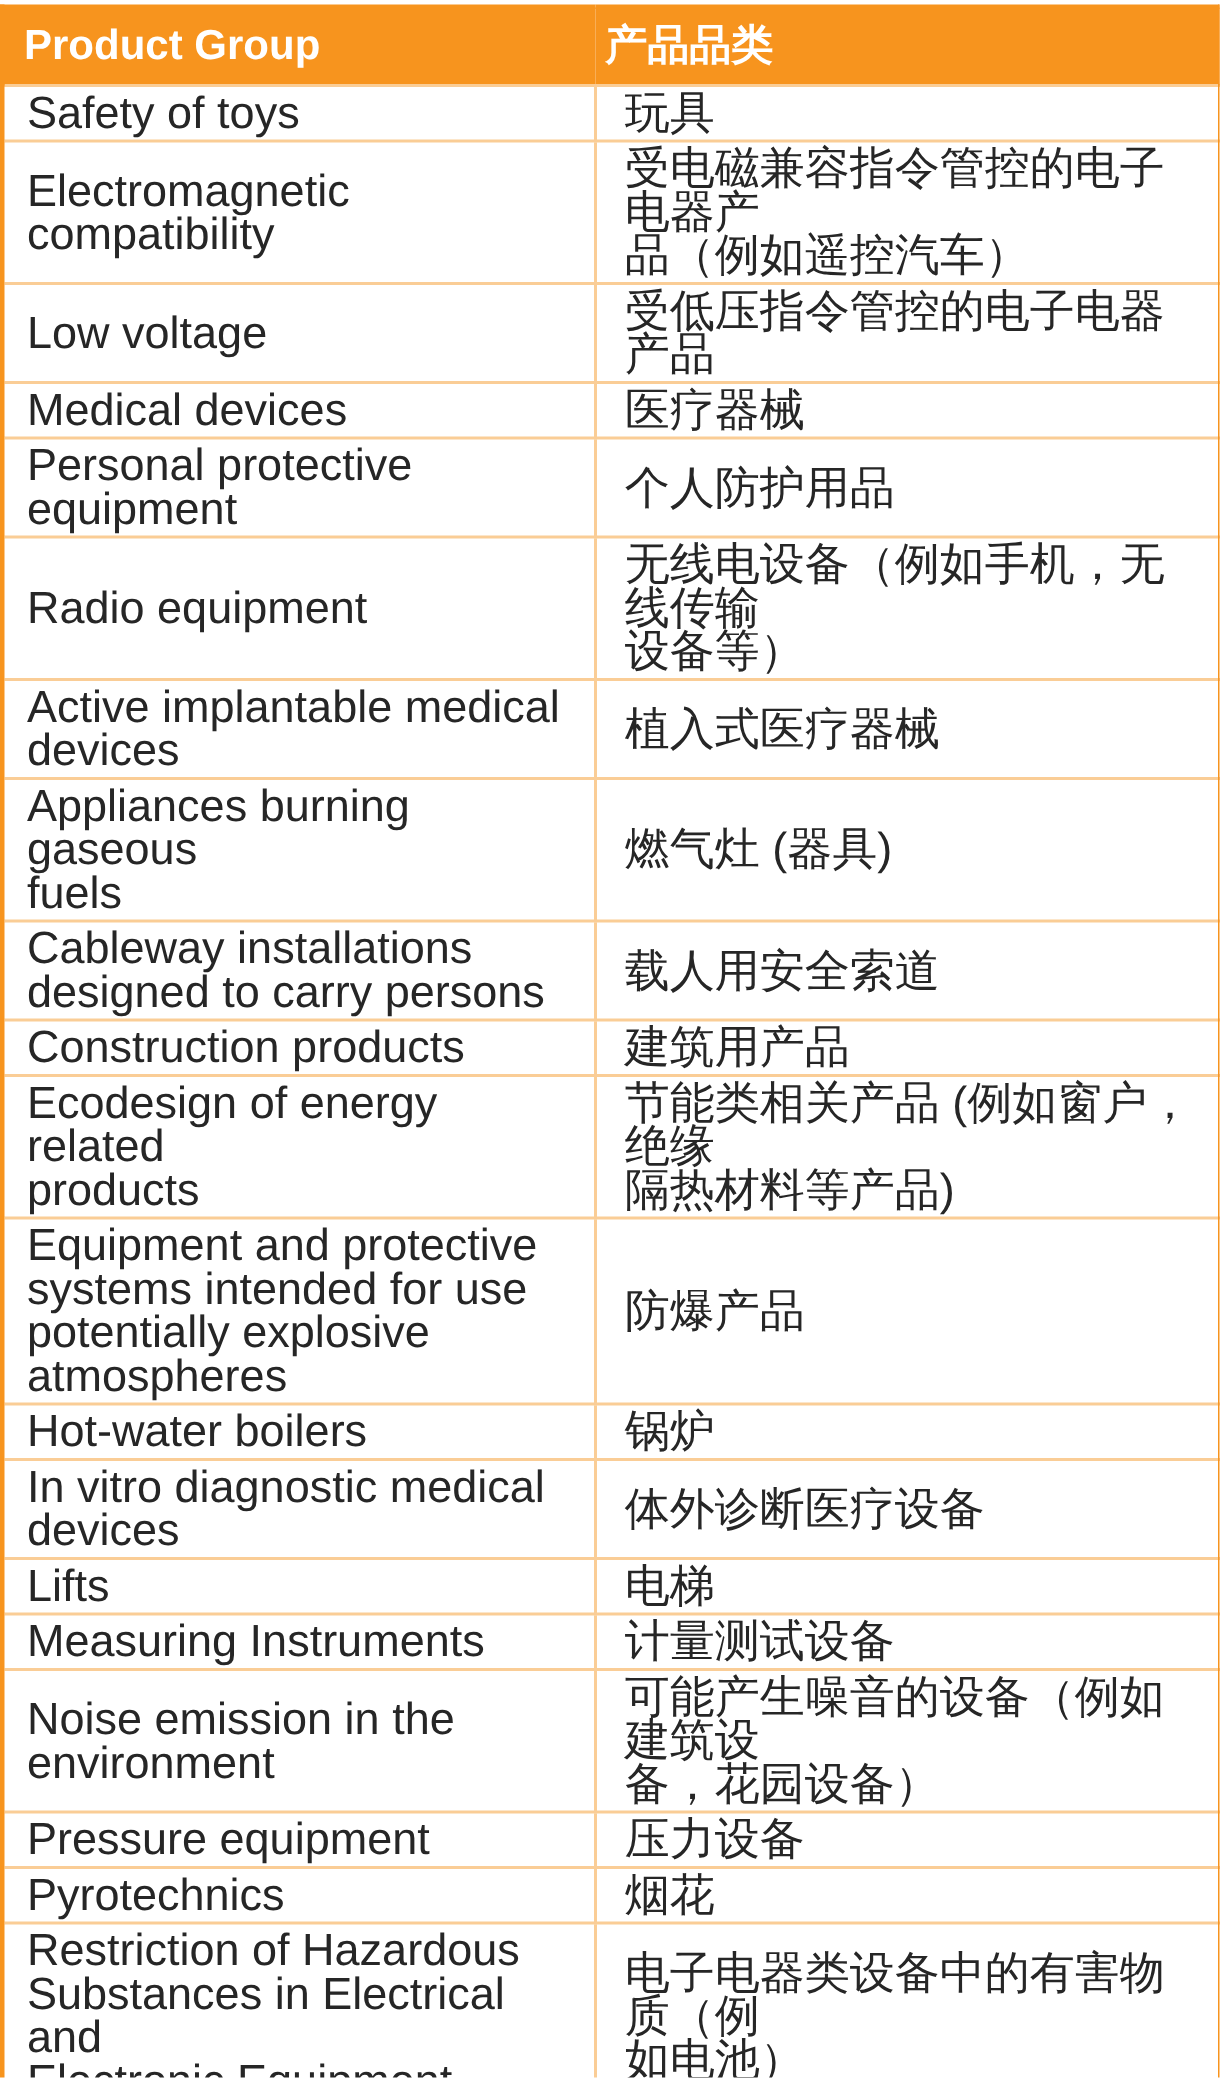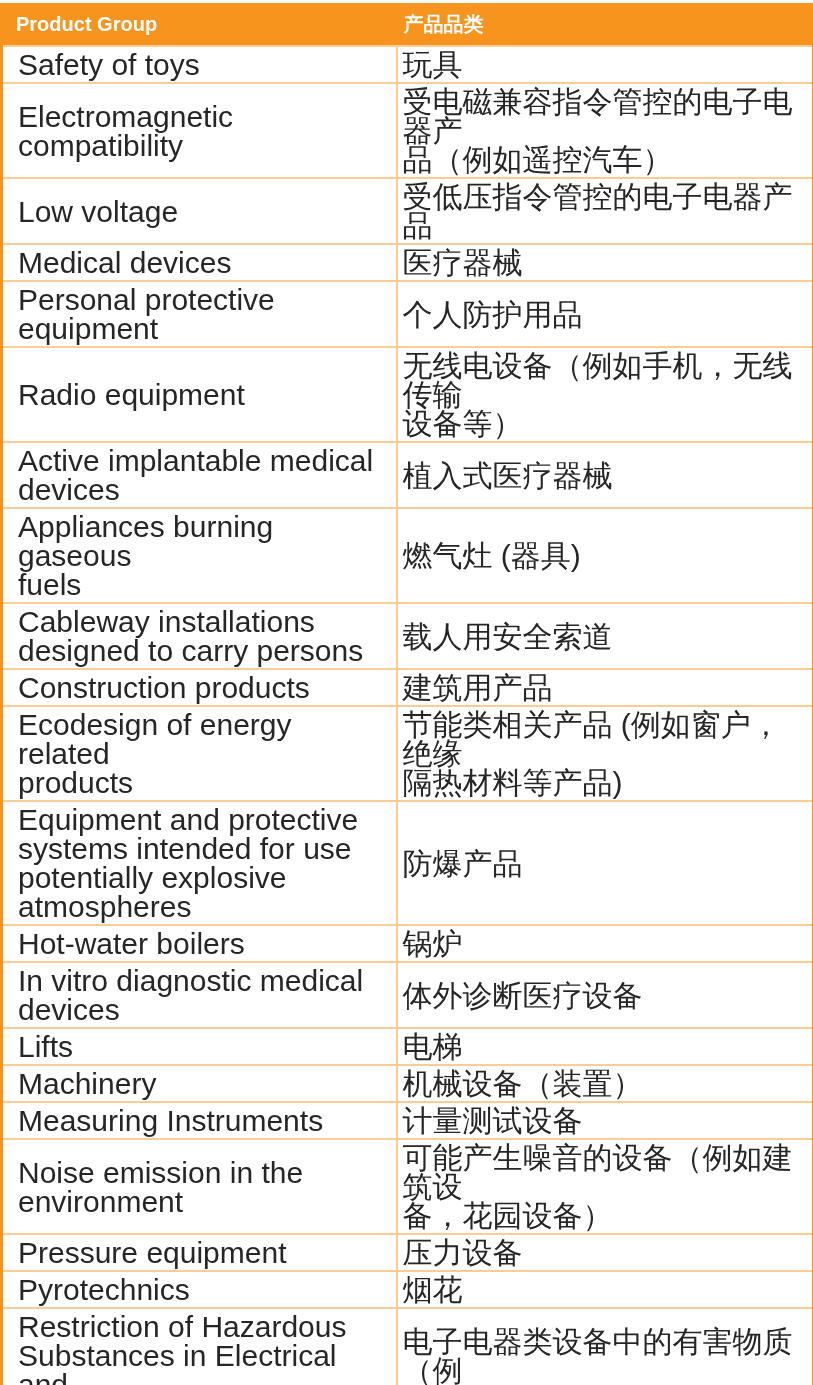--- a/index.html
+++ b/index.html
@@ -24,21 +24,21 @@
     width: 812px;
     border-collapse: collapse;
     table-layout: fixed;
     border: 3px solid var(--accent);
   }
   col.col-en { width: 395px; }
   col.col-cn { width: 417px; }
   thead th {
     background: var(--accent);
     color: var(--header-text);
-    font-size: 20px;
+    font-size: 28px;
     font-weight: bold;
     text-align: left;
     vertical-align: middle;
     padding: 5px 6px 7px 13px;
     border: 0;
   }
   thead th.th-cn {
     padding-left: 7px;
   }
   tbody td {
@@ -46,21 +46,21 @@
     color: var(--body-text);
     font-size: 30px;
     line-height: 29px;
     vertical-align: middle;
     text-align: left;
     white-space: pre-line;
     padding: 3px 6px 3px 15px;
     overflow: hidden;
   }
   tbody td.cell-cn {
-    padding-left: 5px;
+    padding-left: 19px;
     margin-left: 40px;
   }
 </style>
 </head>
 <body>
 
 <div class="table-frame">
   <table class="product-table">
     <colgroup>
       <col class="col-en">
@@ -140,24 +140,20 @@
       <tr>
           <td class="cell-en">In vitro diagnostic medical
 devices</td>
           <td class="cell-cn">体外诊断医疗设备</td>
         </tr>
       <tr>
           <td class="cell-en">Lifts</td>
           <td class="cell-cn">电梯</td>
         </tr>
       <tr>
-          <td class="cell-en">Machinery</td>
-          <td class="cell-cn">机械设备（装置）</td>
-        </tr>
-      <tr>
           <td class="cell-en">Measuring Instruments</td>
           <td class="cell-cn">计量测试设备</td>
         </tr>
       <tr>
           <td class="cell-en">Noise emission in the
 environment</td>
           <td class="cell-cn">可能产生噪音的设备（例如建筑设
 备，花园设备）</td>
         </tr>
       <tr>

